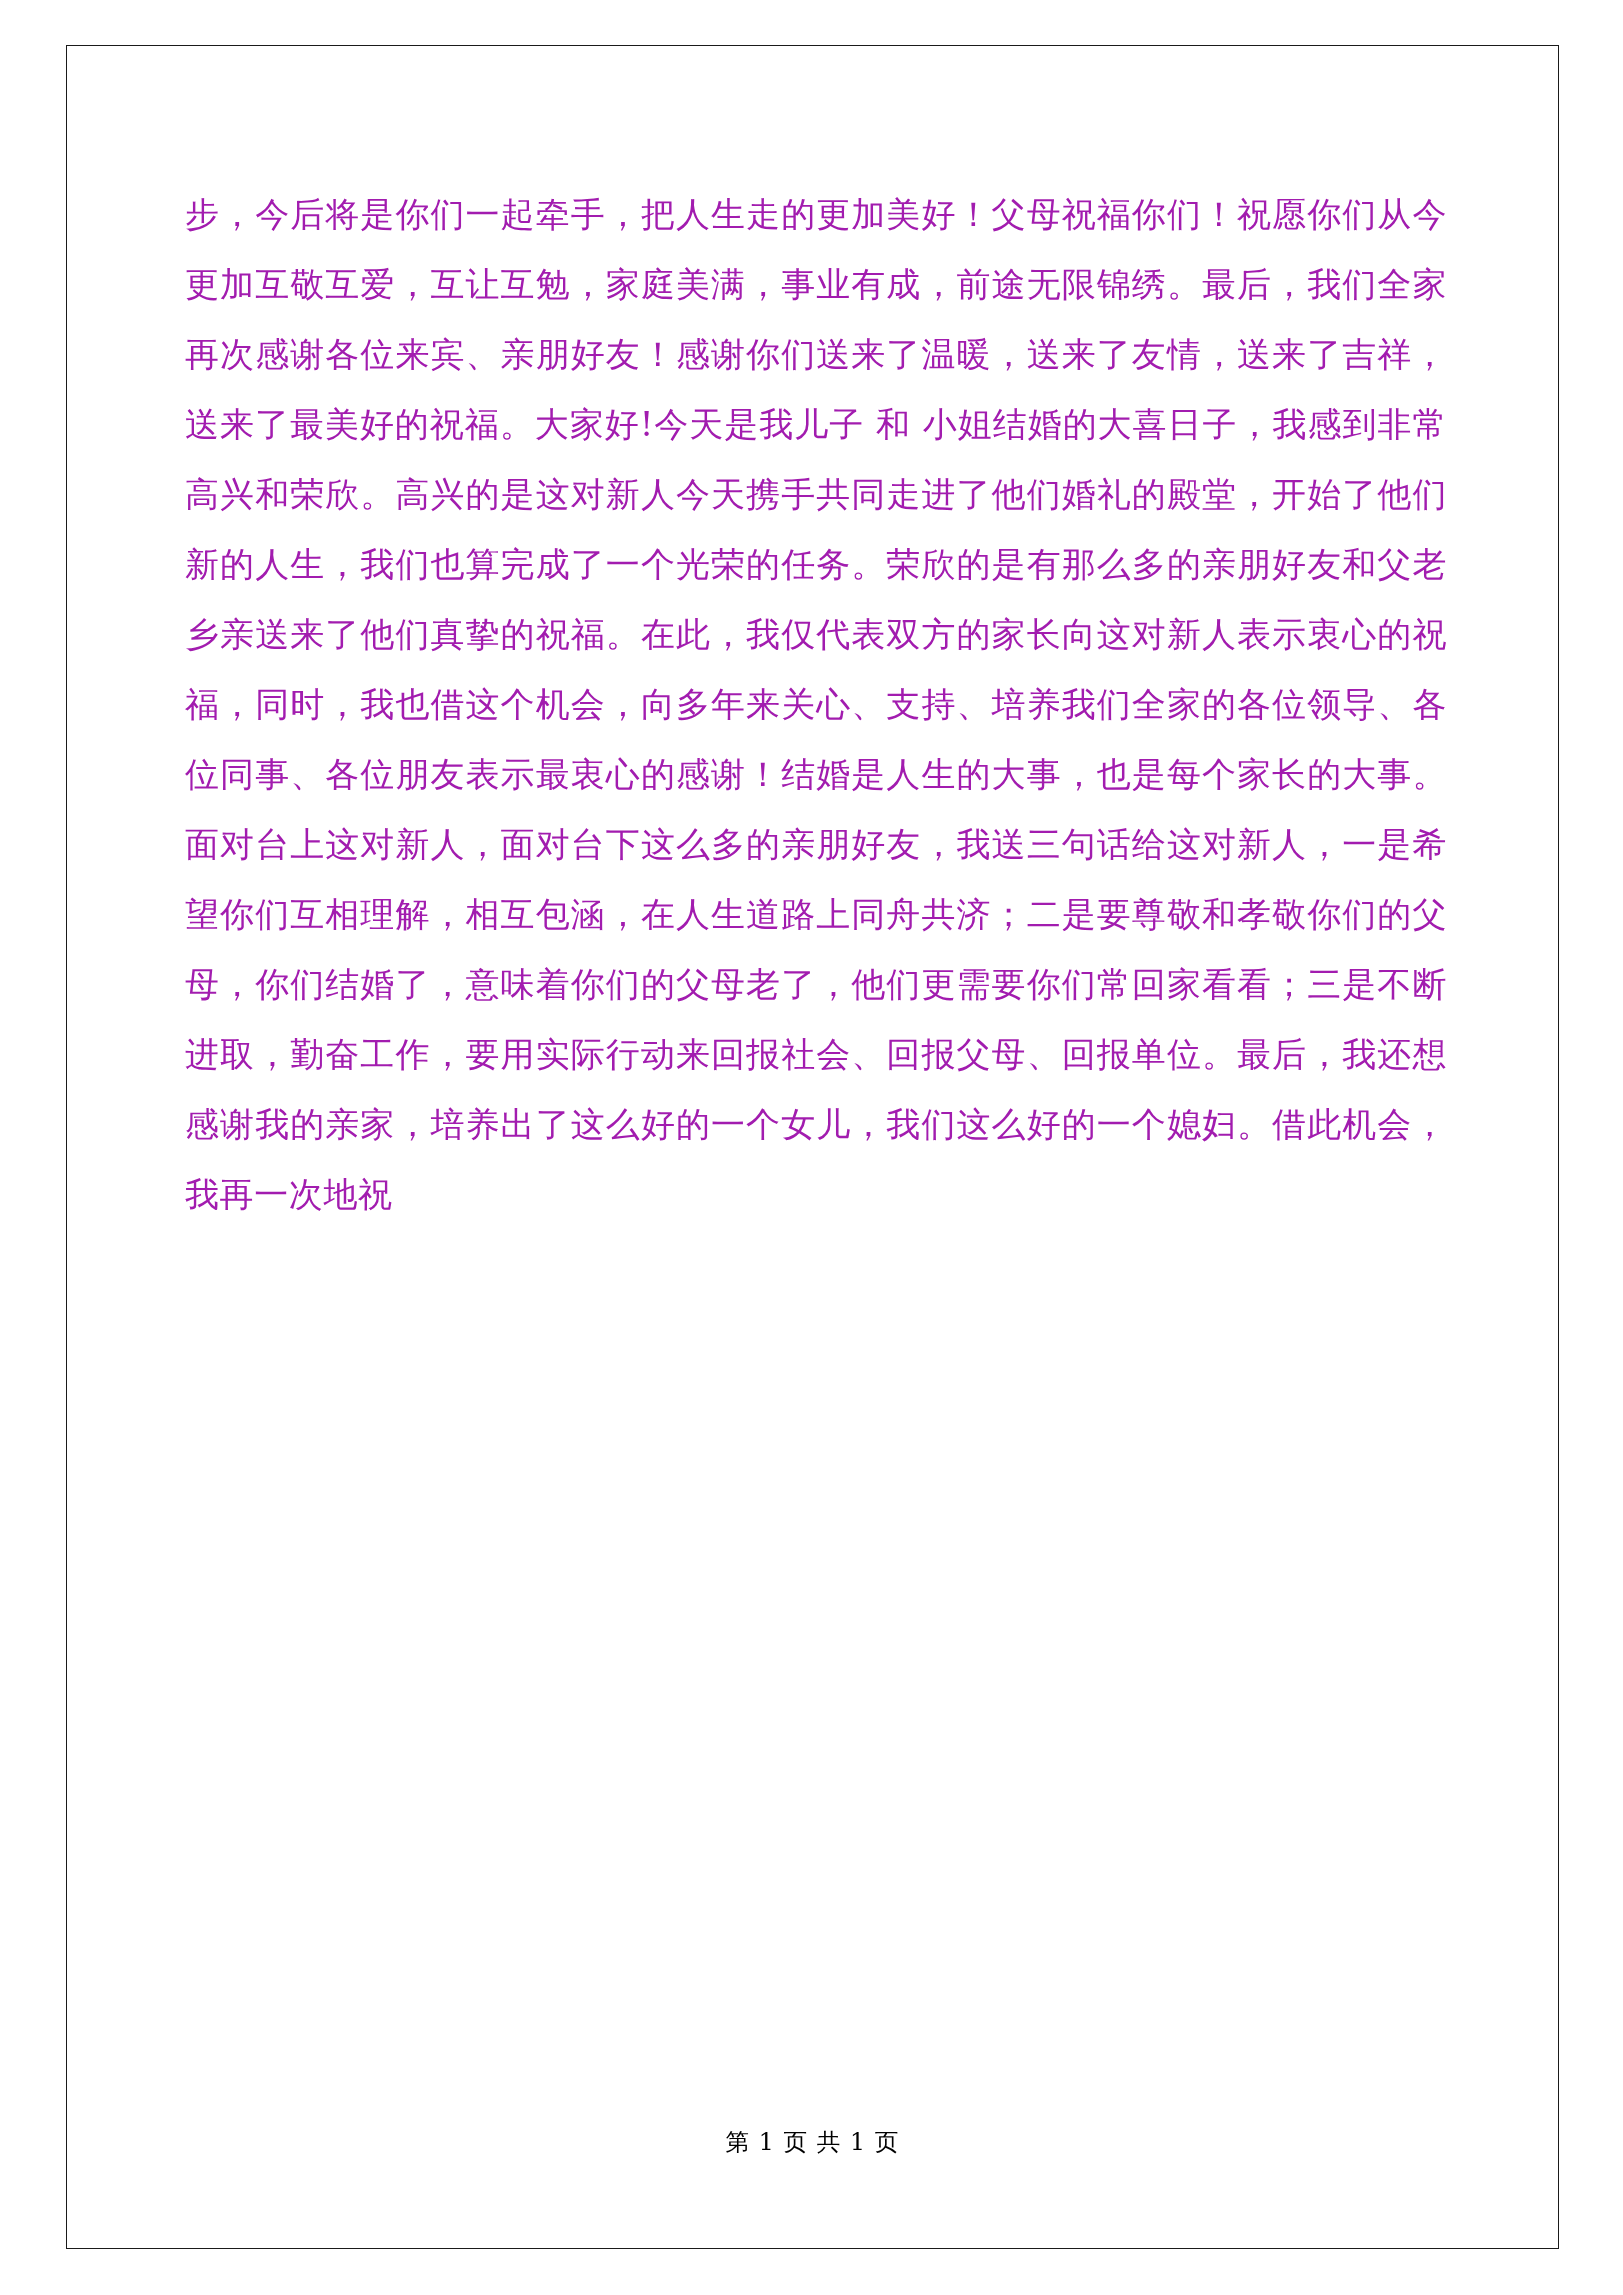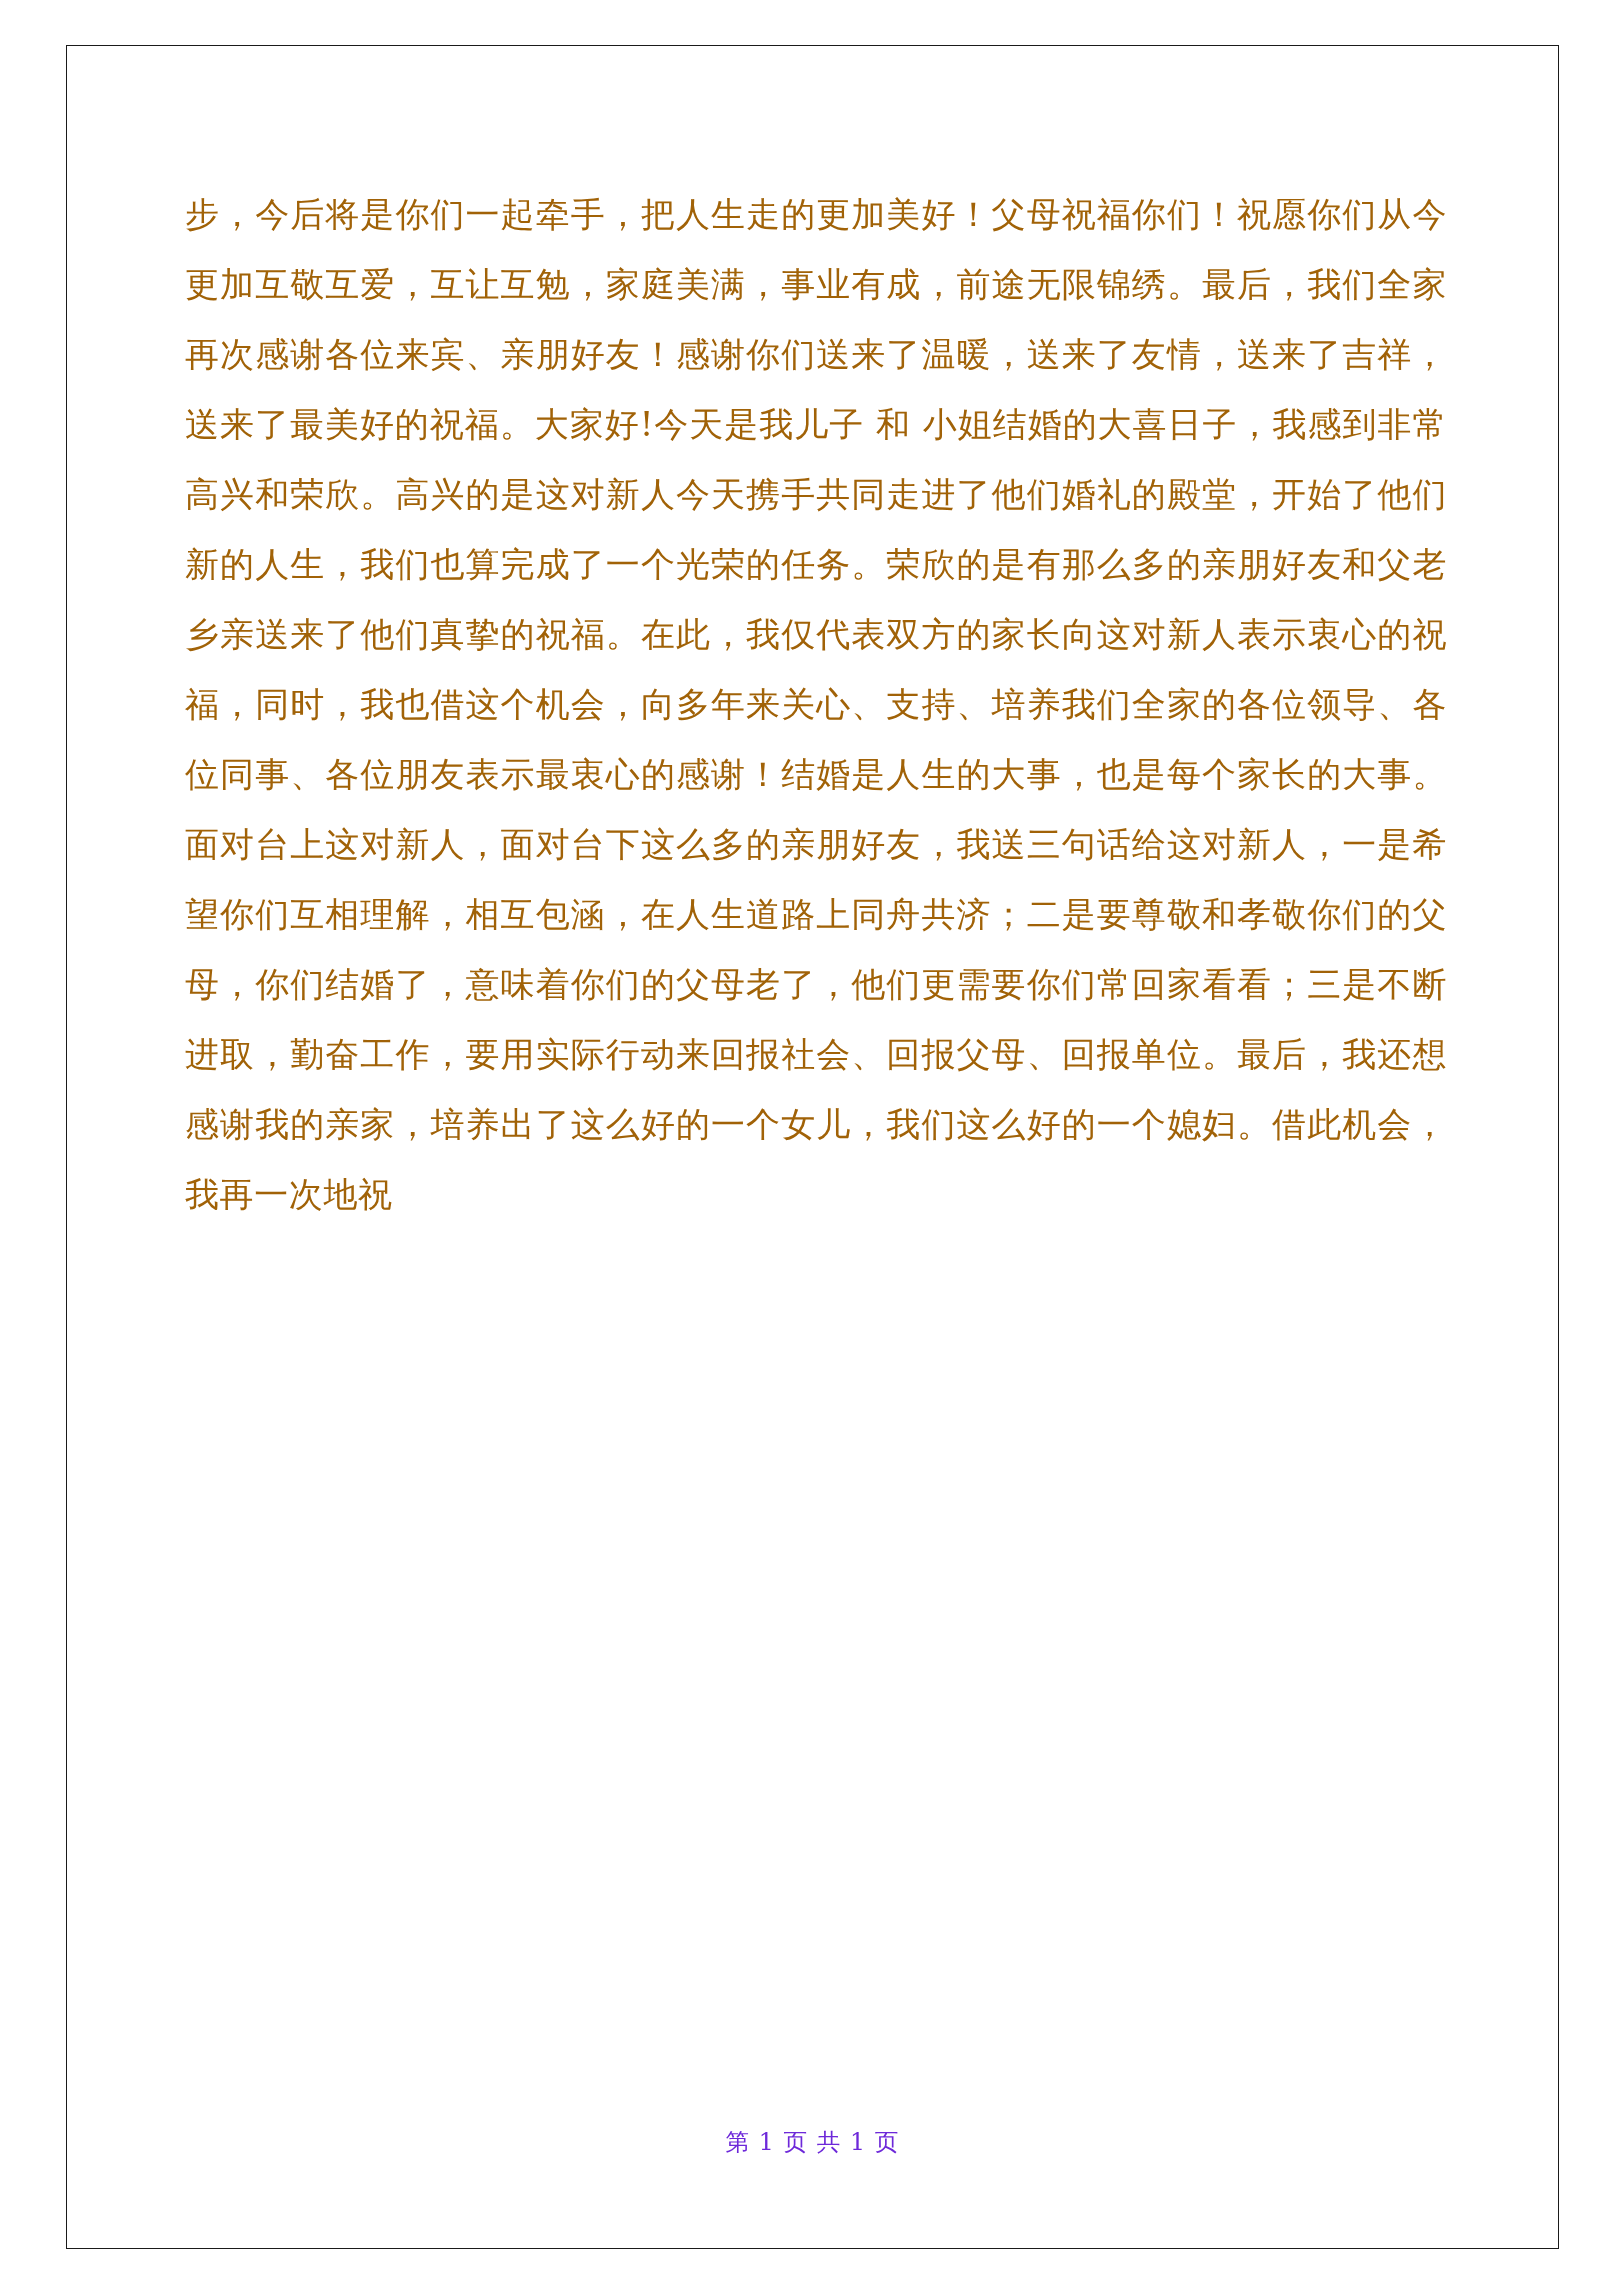--- a/index.html
+++ b/index.html
@@ -31,36 +31,36 @@
     position: absolute;
     left: 185px;
     top: 179px;
     width: 1262px;
     box-sizing: border-box;
   }
   .doc-paragraph {
     font-family: "DejaVu Serif", "Liberation Serif", serif;
     font-size: 34px;
     line-height: 70px;
-    color: #a16207;
+    color: #a21caf;
     text-align: justify;
     text-justify: inter-character;
     letter-spacing: 0.6px;
     margin: 0;
     word-break: break-all;
   }
   .page-footer {
     position: absolute;
     left: 66px;
     top: 2126px;
     width: 1493px;
     text-align: center;
     font-family: "DejaVu Serif", "Liberation Serif", serif;
     font-size: 23.6px;
-    color: #6d28d9;
+    color: #000000;
     letter-spacing: 1.1px;
   }
 </style>
 </head>
 <body>
 
 <div class="page">
   <div class="page-border"></div>
   <div class="doc-body">
     <p class="doc-paragraph">步，今后将是你们一起牵手，把人生走的更加美好！父母祝福你们！祝愿你们从今更加互敬互爱，互让互勉，家庭美满，事业有成，前途无限锦绣。最后，我们全家再次感谢各位来宾、亲朋好友！感谢你们送来了温暖，送来了友情，送来了吉祥，送来了最美好的祝福。大家好!今天是我儿子 和 小姐结婚的大喜日子，我感到非常高兴和荣欣。高兴的是这对新人今天携手共同走进了他们婚礼的殿堂，开始了他们新的人生，我们也算完成了一个光荣的任务。荣欣的是有那么多的亲朋好友和父老乡亲送来了他们真挚的祝福。在此，我仅代表双方的家长向这对新人表示衷心的祝福，同时，我也借这个机会，向多年来关心、支持、培养我们全家的各位领导、各位同事、各位朋友表示最衷心的感谢！结婚是人生的大事，也是每个家长的大事。面对台上这对新人，面对台下这么多的亲朋好友，我送三句话给这对新人，一是希望你们互相理解，相互包涵，在人生道路上同舟共济；二是要尊敬和孝敬你们的父母，你们结婚了，意味着你们的父母老了，他们更需要你们常回家看看；三是不断进取，勤奋工作，要用实际行动来回报社会、回报父母、回报单位。最后，我还想感谢我的亲家，培养出了这么好的一个女儿，我们这么好的一个媳妇。借此机会，我再一次地祝</p>

